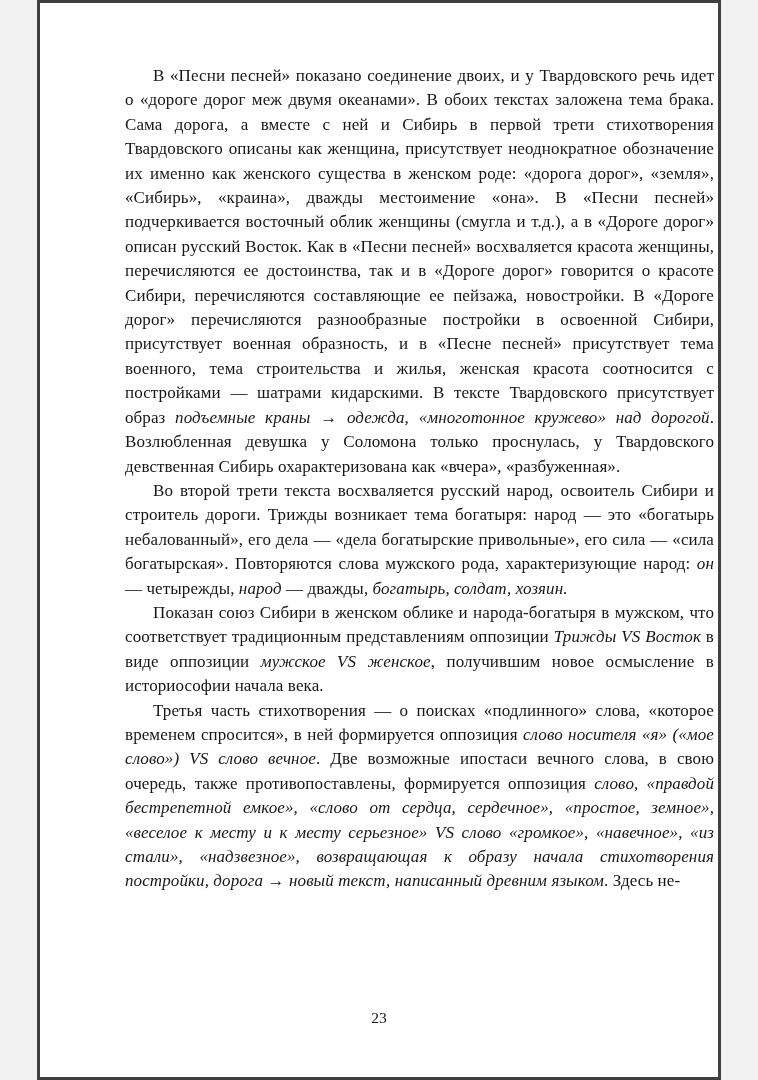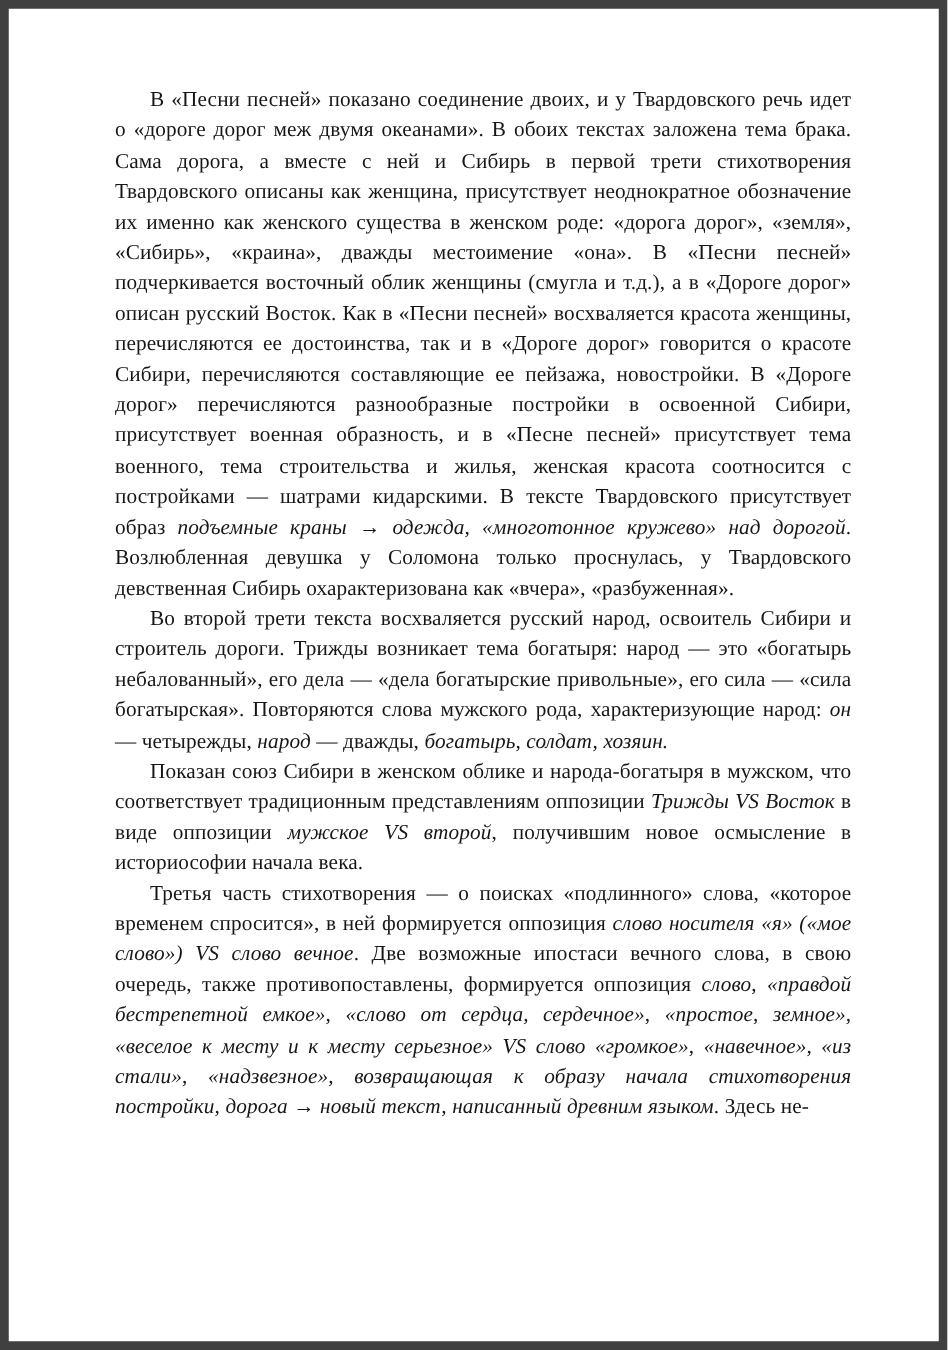--- a/index.html
+++ b/index.html
@@ -2,25 +2,25 @@
 <html lang="ru"><head>
 <meta charset="utf-8">
 <style>
   html, body {
     margin: 0;
     padding: 0;
     background: #f2f2f2;
   }
   .page {
     position: relative;
-    width: 758px;
+    width: 684px;
     height: 1080px;
     margin: 0 auto;
     background: #ffffff;
-    border: 7px solid #404040;
+    border: 3px solid #404040;
     box-sizing: border-box;
     overflow: hidden;
     font-family: "Liberation Serif", "DejaVu Serif", serif;
     color: #161616;
   }
   .text-block {
     position: absolute;
     top: 61px;
     left: 85px;
     width: 589px;
@@ -47,16 +47,17 @@
     color: #161616;
   }
 </style>
 </head>
 <body>
 
 <div class="page">
   <div class="text-block">
       <p><span>В «Песни песней» показано соединение двоих, и у Твардовского речь идет о «дороге дорог меж двумя океанами». В обоих текстах заложена тема брака. Сама дорога, а вместе с ней и Сибирь в первой трети стихотворения Твардовского описаны как женщина, присутствует неоднократное обозначение их именно как женского существа в женском роде: «дорога дорог», «земля», «Сибирь», «краина», дважды местоимение «она». В «Песни песней» подчеркивается восточный облик женщины (смугла и т.д.), а в «Дороге дорог» описан русский Восток. Как в «Песни песней» восхваляется красота женщины, перечисляются ее достоинства, так и в «Дороге дорог» говорится о красоте Сибири, перечисляются составляющие ее пейзажа, новостройки. В «Дороге дорог» перечисляются разнообразные постройки в освоенной Сибири, присутствует военная образность, и в «Песне песней» присутствует тема военного, тема строительства и жилья, женская красота соотносится с постройками — шатрами кидарскими. В тексте Твардовского присутствует образ </span><span class="it">подъемные краны → одежда, «многотонное кружево» над дорогой</span><span>. Возлюбленная девушка у Соломона только проснулась, у Твардовского девственная Сибирь охарактеризована как «вчера», «разбуженная».</span></p>
       <p><span>Во второй трети текста восхваляется русский народ, освоитель Сибири и строитель дороги. Трижды возникает тема богатыря: народ — это «богатырь небалованный», его дела — «дела богатырские привольные», его сила — «сила богатырская». Повторяются слова мужского рода, характеризующие народ: </span><span class="it">он</span><span> — четырежды, </span><span class="it">народ</span><span> — дважды, </span><span class="it">богатырь, солдат, хозяин.</span></p>
-      <p><span>Показан союз Сибири в женском облике и народа-богатыря в мужском, что соответствует традиционным представлениям оппозиции </span><span class="it">Трижды VS Восток</span><span> в виде оппозиции </span><span class="it">мужское VS второй</span><span>, получившим новое осмысление в историософии начала века.</span></p>
+      <p><span>Показан союз Сибири в женском облике и народа-богатыря в мужском, что соответствует традиционным представлениям оппозиции </span><span class="it">Трижды VS Восток</span><span> в виде оппозиции </span><span class="it">мужское VS женское</span><span>, получившим новое осмысление в историософии начала века.</span></p>
       <p><span>Третья часть стихотворения — о поисках «подлинного» слова, «которое временем спросится», в ней формируется оппозиция </span><span class="it">слово носителя «я» («мое слово») VS слово вечное</span><span>. Две возможные ипостаси вечного слова, в свою очередь, также противопоставлены, формируется оппозиция </span><span class="it">слово, «правдой бестрепетной емкое», «слово от сердца, сердечное», «простое, земное», «веселое к месту и к месту серьезное» VS слово «громкое», «навечное», «из стали», «надзвезное», возвращающая к образу начала стихотворения постройки, дорога → новый текст, написанный древним языком</span><span>. Здесь не-</span></p>
     </div>
+  <div class="page-number">23</div>
 </div>
 
 </body></html>

